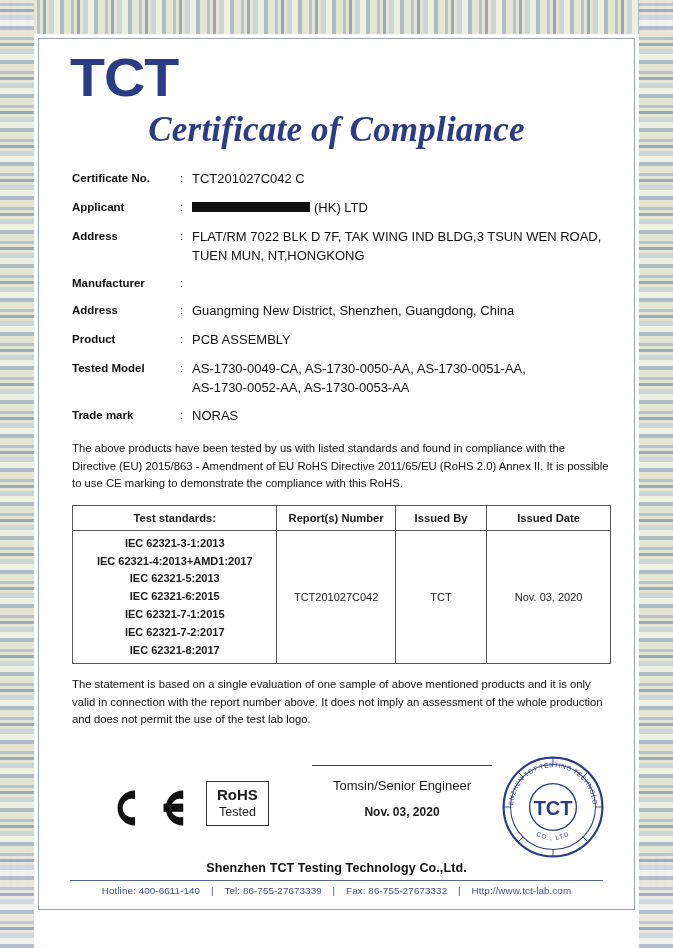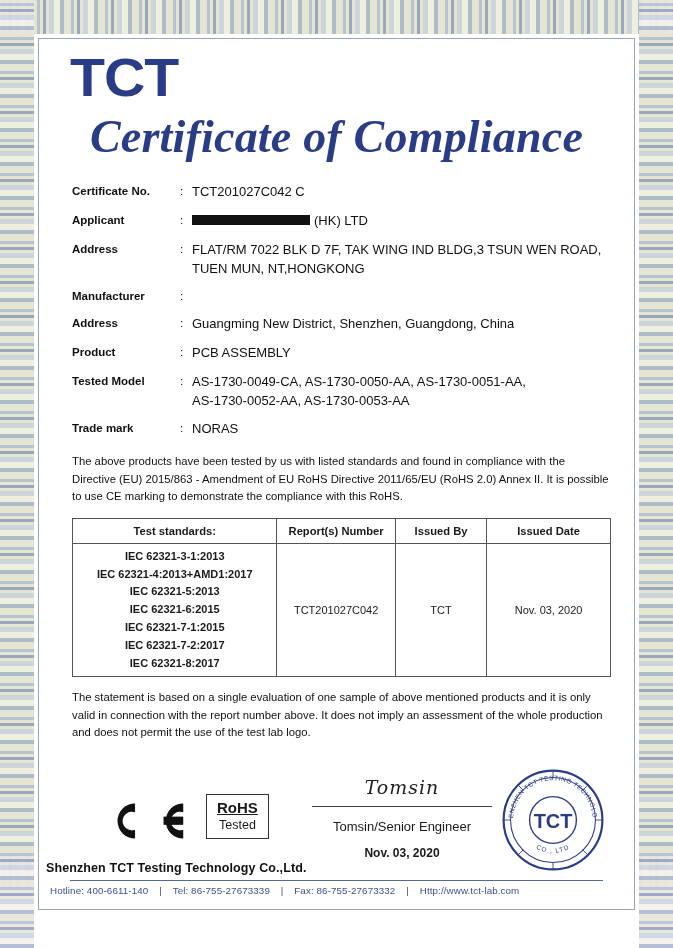--- a/index.html
+++ b/index.html
@@ -98,21 +98,21 @@
     line-height: 1;
     display: inline-block;
     transform: scaleX(1.06);
     transform-origin: left center;
   }
   .title {
     text-align: center;
     font-family: "Liberation Serif", serif;
     font-weight: bold;
     font-style: italic;
-    font-size: 46px;
+    font-size: 35px;
     color: #2b3c86;
     margin-top: 6px;
     letter-spacing: 0.2px;
   }
 
   
   .fields {
     margin-top: 20px;
     padding-left: 26px;
     padding-right: 14px;
@@ -225,21 +225,21 @@
   }
   .rohs-box {
     position: absolute;
     left: 160px;
     top: 32px;
     border: 1px solid #333;
     padding: 4px 10px 5px 10px;
     text-align: center;
     line-height: 1.25;
   }
-  .rohs-box .r1 { font-weight: bold; font-size: 15px; text-decoration: underline; }
+  .rohs-box .r1 { font-weight: bold; font-size: 15px; }
   .rohs-box .r2 { font-size: 12.5px; }
 
   .sign-block {
     position: absolute;
     left: 266px;
     top: 14px;
     width: 180px;
     text-align: center;
   }
   .sign-script {
@@ -271,20 +271,21 @@
     width: 104px;
     height: 104px;
   }
 
   
   .footer {
     position: absolute;
     bottom: 8px;
     left: 0;
     width: 581px;
+    text-align: center;
   }
   .footer-company {
     font-size: 12.5px;
     font-weight: bold;
     color: #111;
     letter-spacing: 0.1px;
   }
   .footer-rule {
     border-bottom: 1px solid #5566a0;
     margin: 5px 24px 4px 24px;
@@ -416,21 +417,20 @@
         <path d="M148 10 A32 32 0 1 0 148 74 L148 58 A17 17 0 1 1 148 26 Z" fill="#111"></path>
         <rect x="112" y="34" width="36" height="15" fill="#111"></rect>
       </svg>
 
       <div class="rohs-box">
         <div class="r1">RoHS</div>
         <div class="r2">Tested</div>
       </div>
 
       <div class="sign-block">
-        <div class="sign-script">Tomsin</div>
         <div class="sign-rule"></div>
         <div class="sign-name">Tomsin/Senior Engineer</div>
         <div class="sign-date">Nov. 03, 2020</div>
       </div>
 
       <svg class="seal" viewBox="0 0 120 120">
         <defs>
           <path id="arcTop" d="M 14 60 A 46 46 0 0 1 106 60"></path>
           <path id="arcBot" d="M 22 60 A 38 38 0 0 0 98 60"></path>
         </defs>

